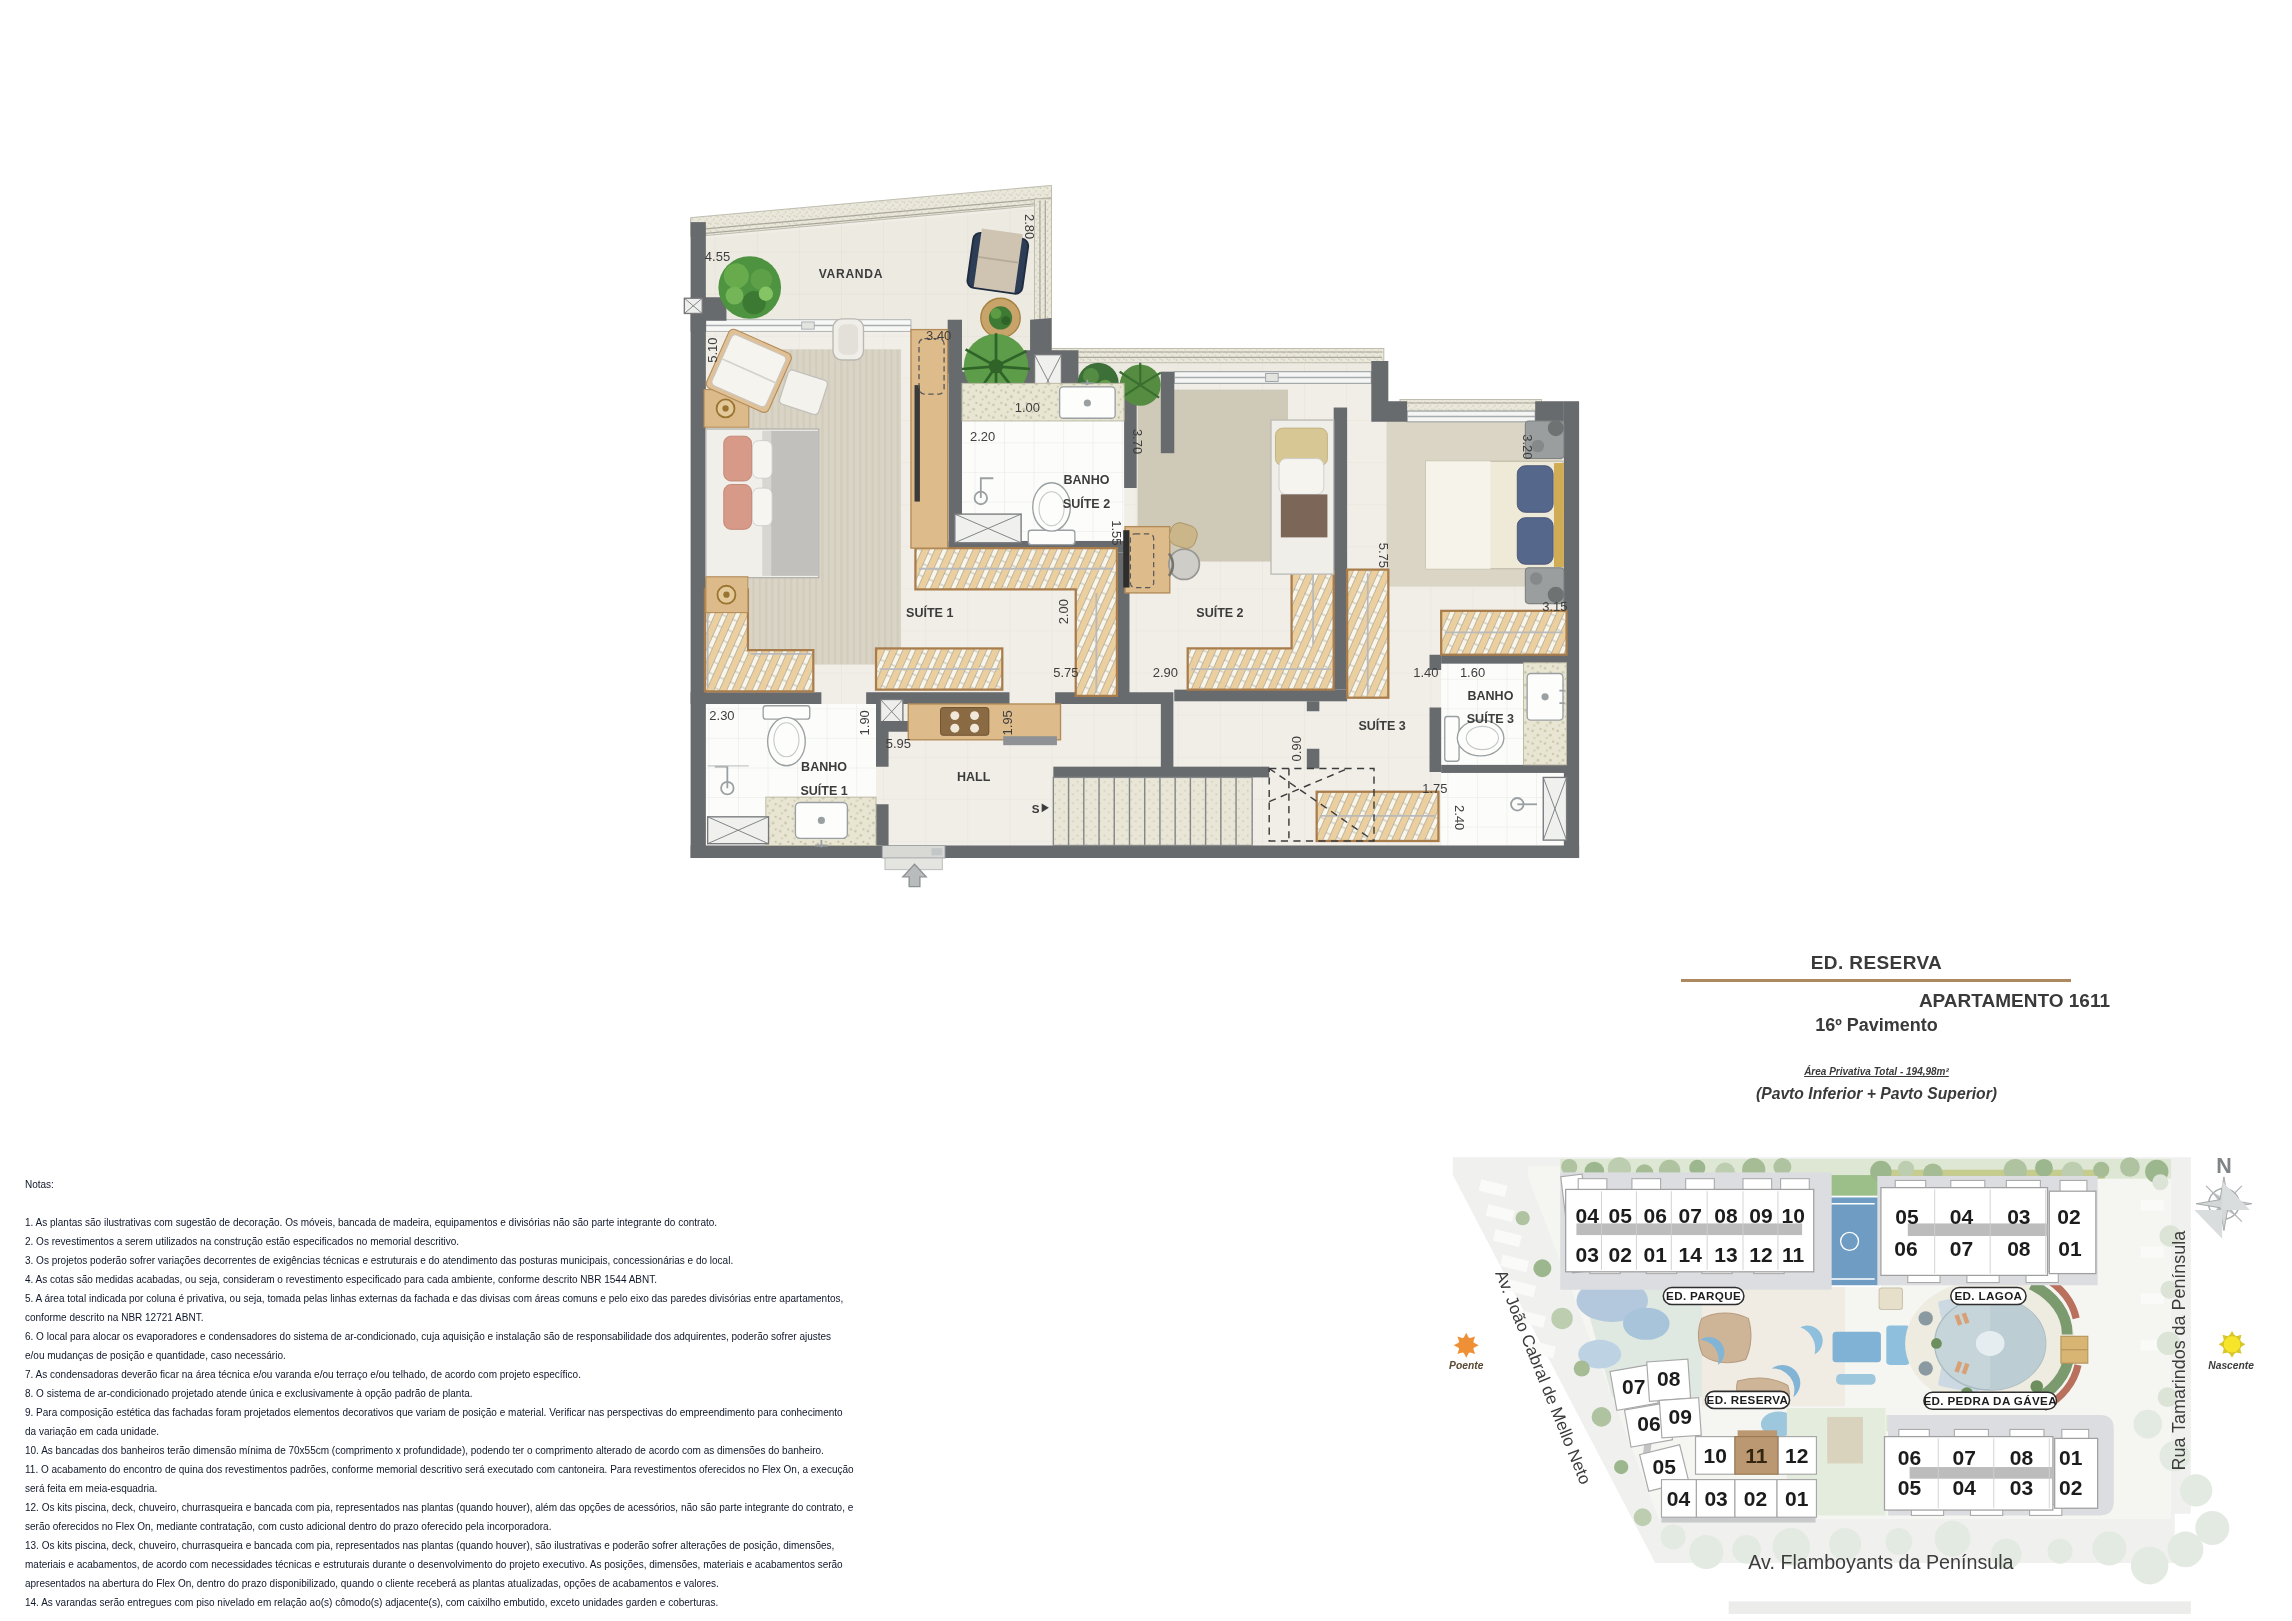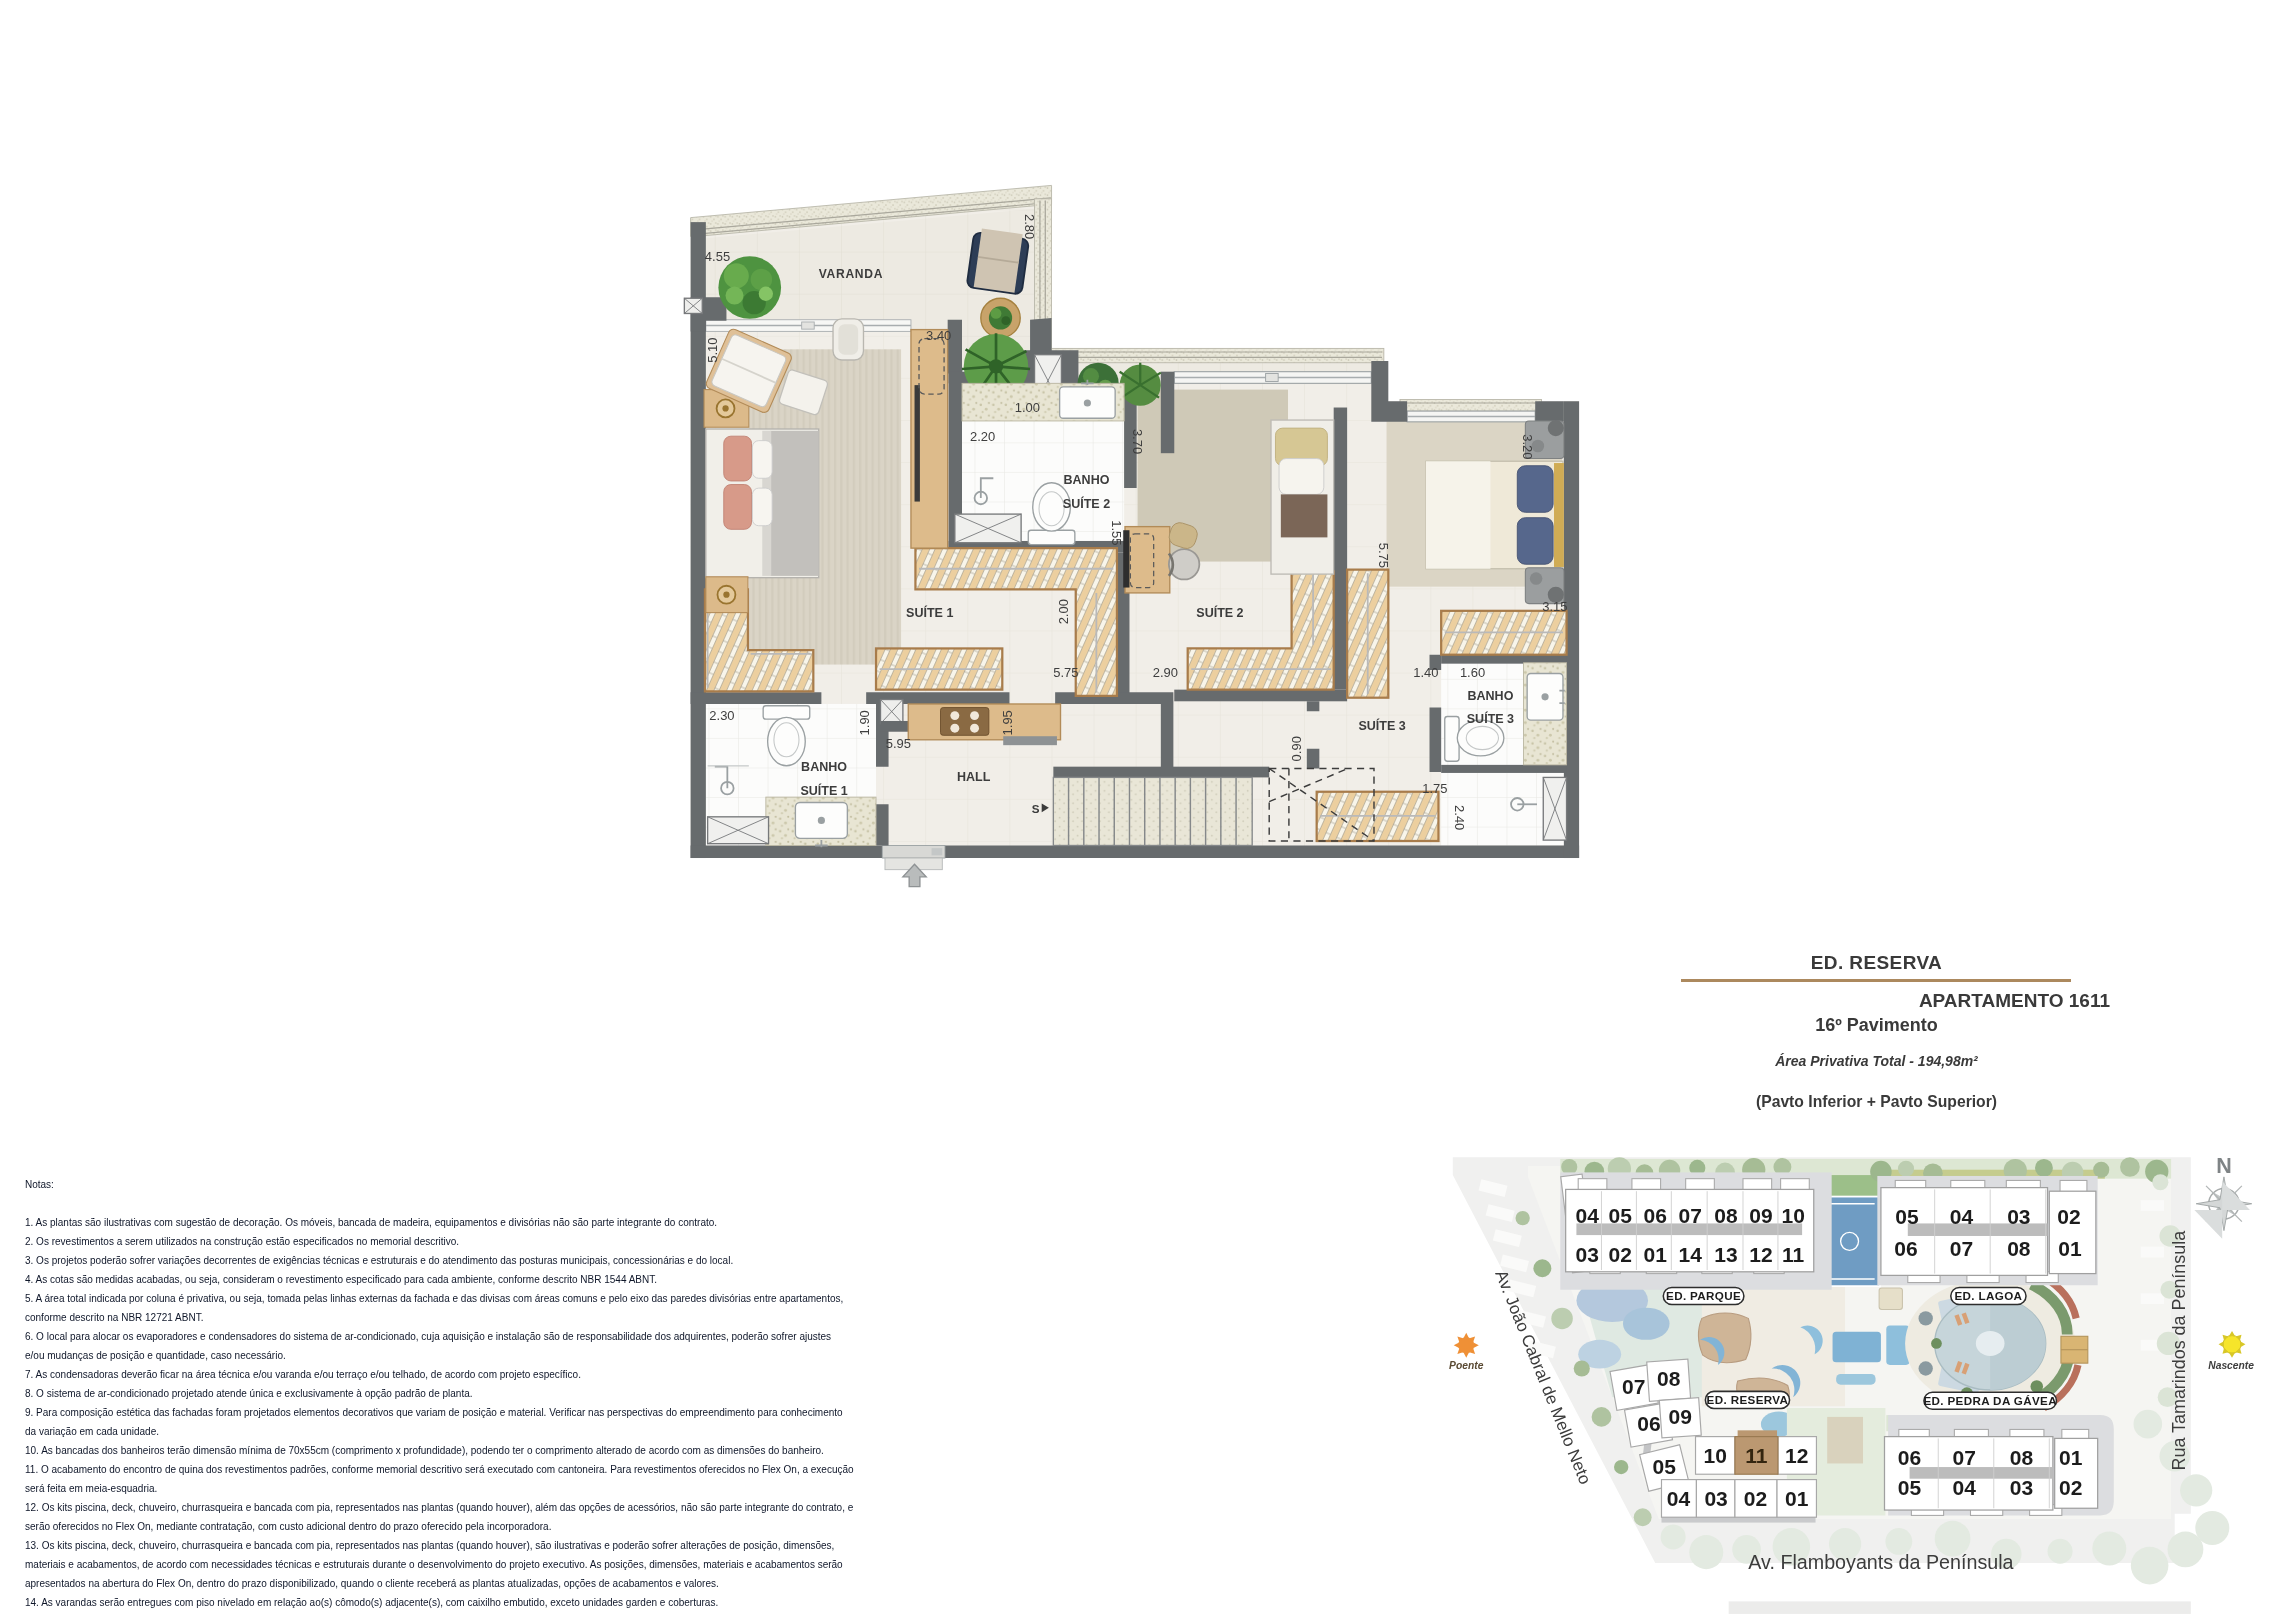--- a/index.html
+++ b/index.html
@@ -3,22 +3,22 @@
 <meta charset="utf-8">
 <style>
 html,body{margin:0;padding:0;background:#fff;}
 #page{position:relative;width:2293px;height:1622px;background:#fff;overflow:hidden;font-family:"Liberation Sans",sans-serif;}
 .notes{position:absolute;left:25px;top:1139px;font-size:10px;line-height:19px;color:#0f172a;white-space:nowrap;margin-top:36px;}
 .tblock{position:absolute;left:1643px;top:952px;width:467px;text-align:center;color:#3a3a3a;}
 .t1{font-size:19px;font-weight:bold;letter-spacing:0.4px;}
 .tline{height:2.7px;background:#ac895e;margin:5.4px 0 8px 38px;width:390px;}
 .t2{font-size:19px;font-weight:bold;margin-top:1.8px;text-align:right;}
 .t3{font-size:18px;font-weight:bold;margin-top:3px;}
-.t4{font-size:14px;font-weight:bold;font-style:italic;margin-top:17px;}
-.t5{font-size:15.7px;font-weight:bold;margin-top:24px;}
+.t4{font-size:10px;font-weight:bold;font-style:italic;margin-top:30px;text-decoration:underline;}
+.t5{font-size:15.7px;font-weight:bold;font-style:italic;margin-top:8px;}
 svg{position:absolute;left:0;top:0;}
 </style>
 </head>
 <body>
 <div id="page">
 
 <div class="notes">Notas:<br><br>1. As plantas são ilustrativas com sugestão de decoração. Os móveis, bancada de madeira, equipamentos e divisórias não são parte integrante do contrato.<br>2. Os revestimentos a serem utilizados na construção estão especificados no memorial descritivo.<br>3. Os projetos poderão sofrer variações decorrentes de exigências técnicas e estruturais e do atendimento das posturas municipais, concessionárias e do local.<br>4. As cotas são medidas acabadas, ou seja, consideram o revestimento especificado para cada ambiente, conforme descrito NBR 1544 ABNT.<br>5. A área total indicada por coluna é privativa, ou seja, tomada pelas linhas externas da fachada e das divisas com áreas comuns e pelo eixo das paredes divisórias entre apartamentos,<br>conforme descrito na NBR 12721 ABNT.<br>6. O local para alocar os evaporadores e condensadores do sistema de ar-condicionado, cuja aquisição e instalação são de responsabilidade dos adquirentes, poderão sofrer ajustes<br>e/ou mudanças de posição e quantidade, caso necessário.<br>7. As condensadoras deverão ficar na área técnica e/ou varanda e/ou terraço e/ou telhado, de acordo com projeto específico.<br>8. O sistema de ar-condicionado projetado atende única e exclusivamente à opção padrão de planta.<br>9. Para composição estética das fachadas foram projetados elementos decorativos que variam de posição e material. Verificar nas perspectivas do empreendimento para conhecimento<br>da variação em cada unidade.<br>10. As bancadas dos banheiros terão dimensão mínima de 70x55cm (comprimento x profundidade), podendo ter o comprimento alterado de acordo com as dimensões do banheiro.<br>11. O acabamento do encontro de quina dos revestimentos padrões, conforme memorial descritivo será executado com cantoneira. Para revestimentos oferecidos no Flex On, a execução<br>será feita em meia-esquadria.<br>12. Os kits piscina, deck, chuveiro, churrasqueira e bancada com pia, representados nas plantas (quando houver), além das opções de acessórios, não são parte integrante do contrato, e<br>serão oferecidos no Flex On, mediante contratação, com custo adicional dentro do prazo oferecido pela incorporadora.<br>13. Os kits piscina, deck, chuveiro, churrasqueira e bancada com pia, representados nas plantas (quando houver), são ilustrativas e poderão sofrer alterações de posição, dimensões,<br>materiais e acabamentos, de acordo com necessidades técnicas e estruturais durante o desenvolvimento do projeto executivo. As posições, dimensões, materiais e acabamentos serão<br>apresentados na abertura do Flex On, dentro do prazo disponibilizado, quando o cliente receberá as plantas atualizadas, opções de acabamentos e valores.<br>14. As varandas serão entregues com piso nivelado em relação ao(s) cômodo(s) adjacente(s), com caixilho embutido, exceto unidades garden e coberturas.</div>
 
 <div class="tblock">
       <div class="t1">ED. RESERVA</div>

